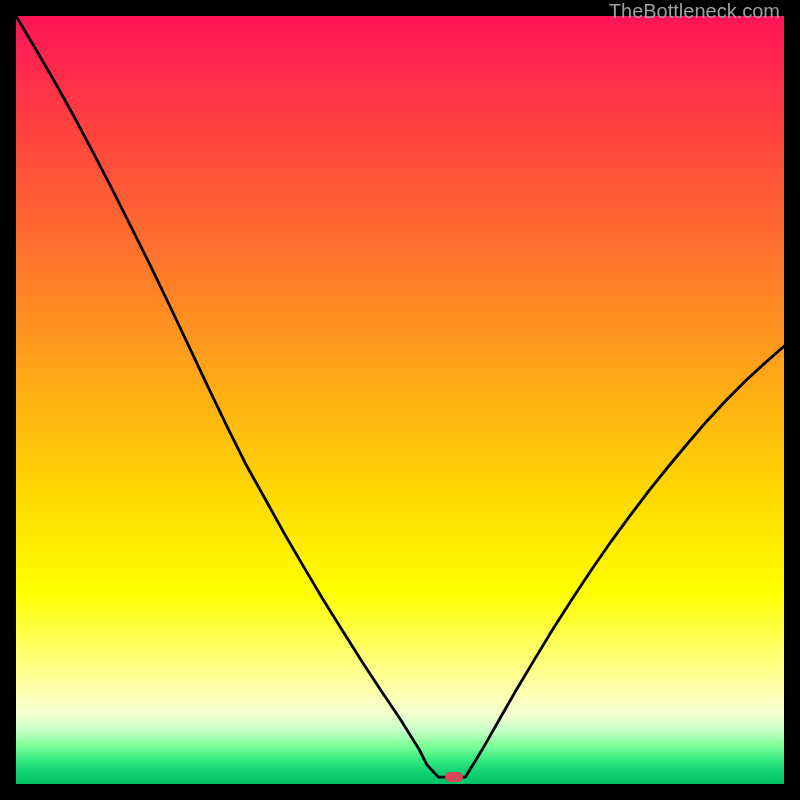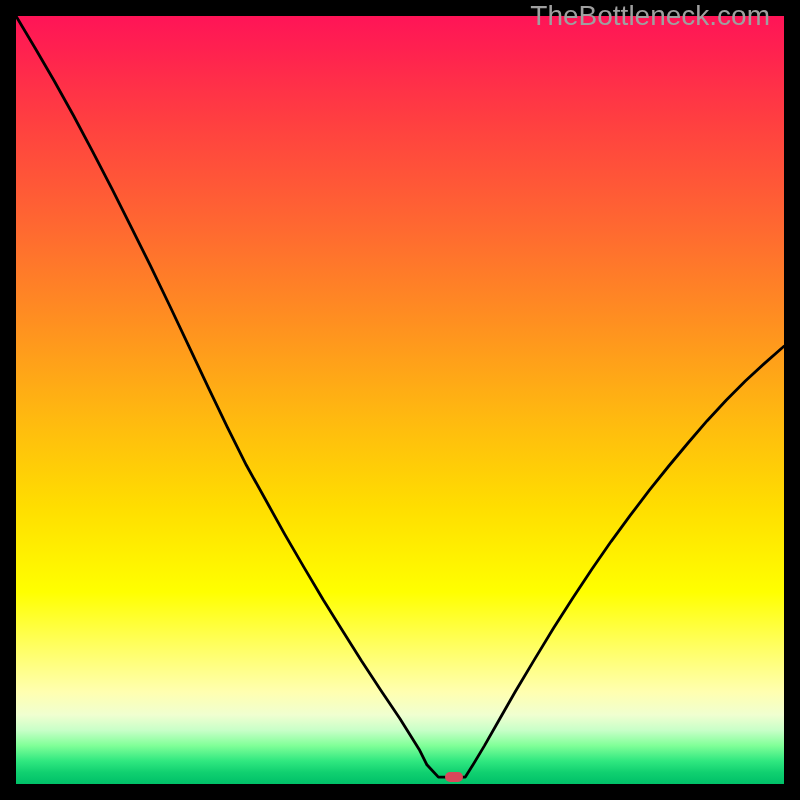--- a/index.html
+++ b/index.html
@@ -60,24 +60,24 @@
     position: absolute;
     width: 18px;
     height: 10px;
     border-radius: 5px;
     background: #d9475a;
     z-index: 3;
   }
   .watermark {
     position: absolute;
     top: 0px;
-    right: 30px;
+    right: 20px;
     color: #9f9f9f;
     font-family: Arial, Helvetica, sans-serif;
-    font-size: 28px;
+    font-size: 20px;
     font-weight: 500;
     z-index: 10;
     user-select: none;
   }
 </style>
 </head>
 <body>
 
 <div class="container">
   <div class="watermark">TheBottleneck.com</div>

